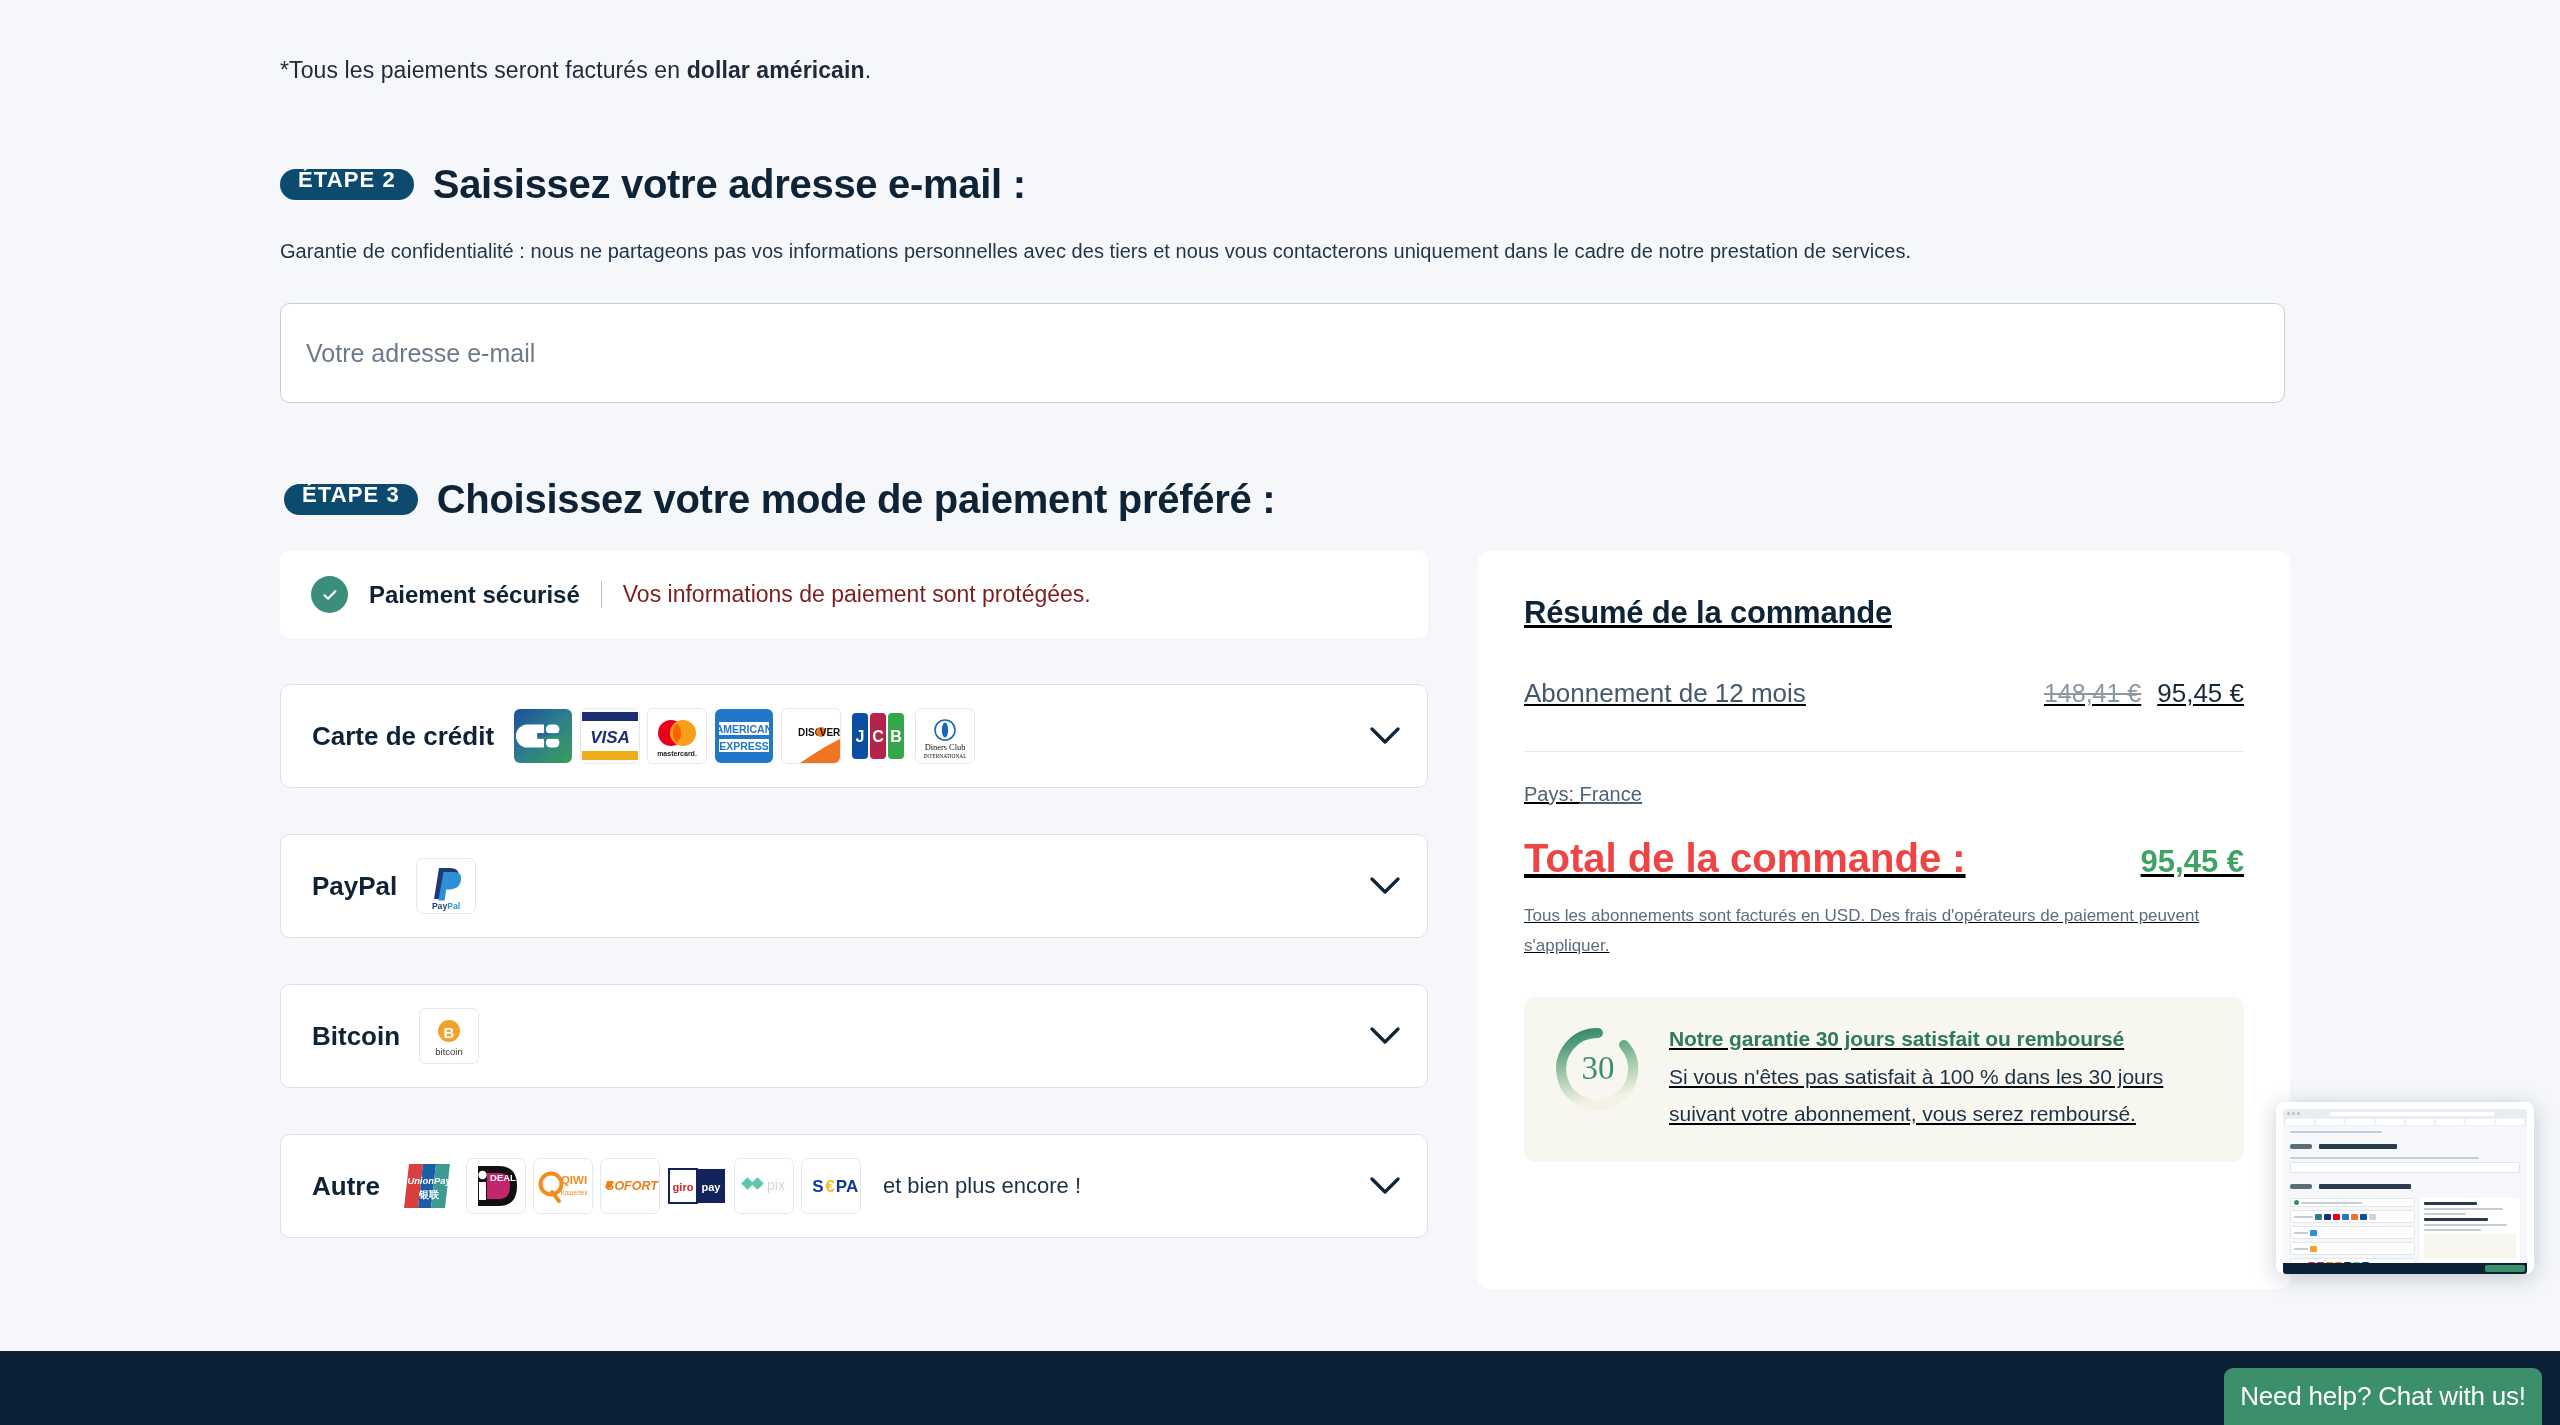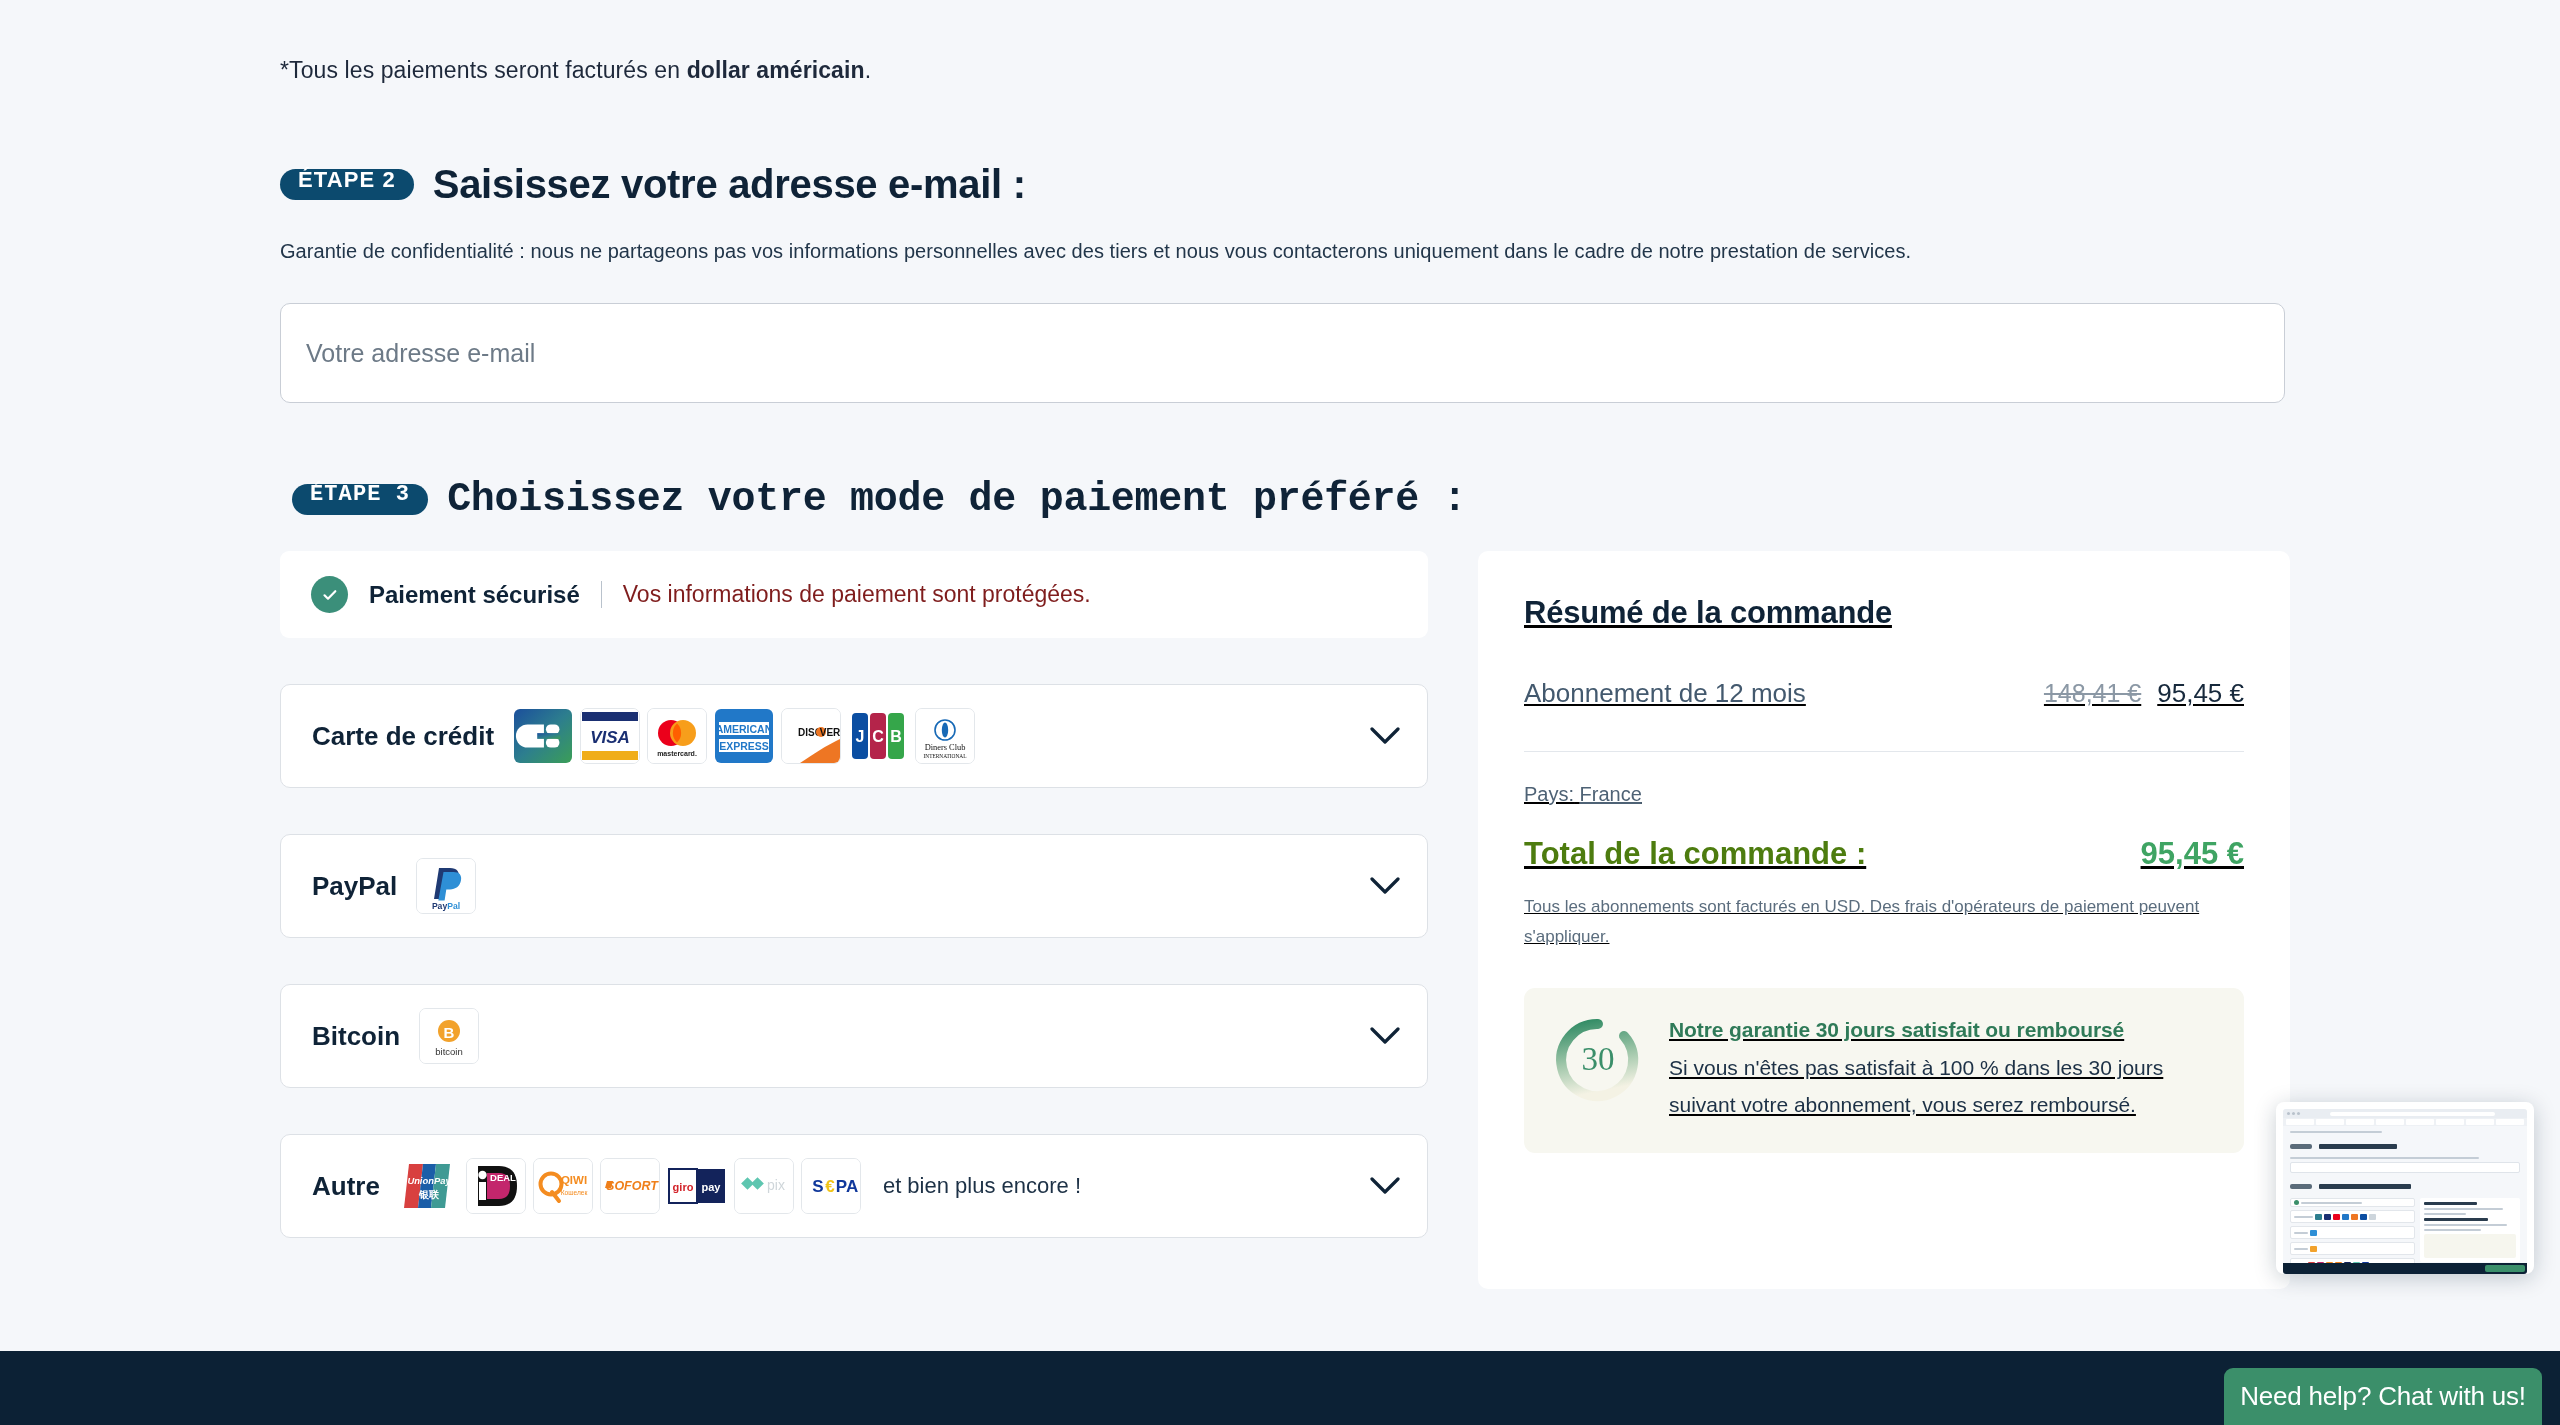--- a/index.html
+++ b/index.html
@@ -97,21 +97,21 @@
   .sub-name { font-size: 26px; color: #43596e; }
   .sub-prices { display: flex; align-items: baseline; gap: 16px; }
   .price-old { font-size: 25px; color: #8b98a5; text-decoration: line-through; }
   .price-new { font-size: 26px; color: #17293c; }
   .divider { height: 1px; background: #e3e7ec; margin-top: 42px; }
   .country { margin-top: 31px; font-size: 20px; color: #4e6275; }
   .country u { text-decoration: underline; }
   .total-line {
     display: flex; align-items: baseline; justify-content: space-between; margin-top: 30px;
   }
-  .total-label { font-size: 31px; font-weight: 700; color: #4d7c0f; }
+  .total-label { font-size: 40px; font-weight: 700; color: #ef4444; }
   .total-value { font-size: 31px; font-weight: 700; color: #3fa463; }
   .fine-print { margin-top: 20px; font-size: 17px; line-height: 1.75; color: #5b6d7e; }
 
   .guarantee {
     margin-top: 36px; background: #f7f7f0; border-radius: 11px;
     padding: 26px 28px 30px 28px; display: flex; gap: 25px; align-items: flex-start;
   }
   .guarantee-badge { flex: 0 0 auto; width: 92px; height: 92px; position: relative; }
   .guarantee-badge .num {
     position: absolute; inset: 0; display: flex; align-items: center; justify-content: center;
@@ -169,21 +169,21 @@
 
     <div class="step-head" style="left:0; top:162px;">
       <span class="step-badge">ÉTAPE 2</span>
       <span class="step-title">Saisissez votre adresse e-mail :</span>
     </div>
 
     <div class="privacy-note">Garantie de confidentialité : nous ne partageons pas vos informations personnelles avec des tiers et nous vous contacterons uniquement dans le cadre de notre prestation de services.</div>
 
     <input class="email-input" type="email" placeholder="Votre adresse e-mail" style="">
 
-    <div class="step-head" style="left:12px; top:477px;font-family:Liberation Mono, monospace;">
+    <div class="step-head" style="left:4px; top:477px;">
       <span class="step-badge">ÉTAPE 3</span>
       <span class="step-title">Choisissez votre mode de paiement préféré :</span>
     </div>
 
     <div class="secure-banner">
       <span class="check-circle">
         <svg width="22" height="22" viewBox="0 0 22 22">
             <path d="M5.5 11.3 L9 14.7 L16.3 7.2" fill="none" stroke="#ffffff" stroke-width="2.2" stroke-linecap="round" stroke-linejoin="round"></path>
           </svg>
       </span>

